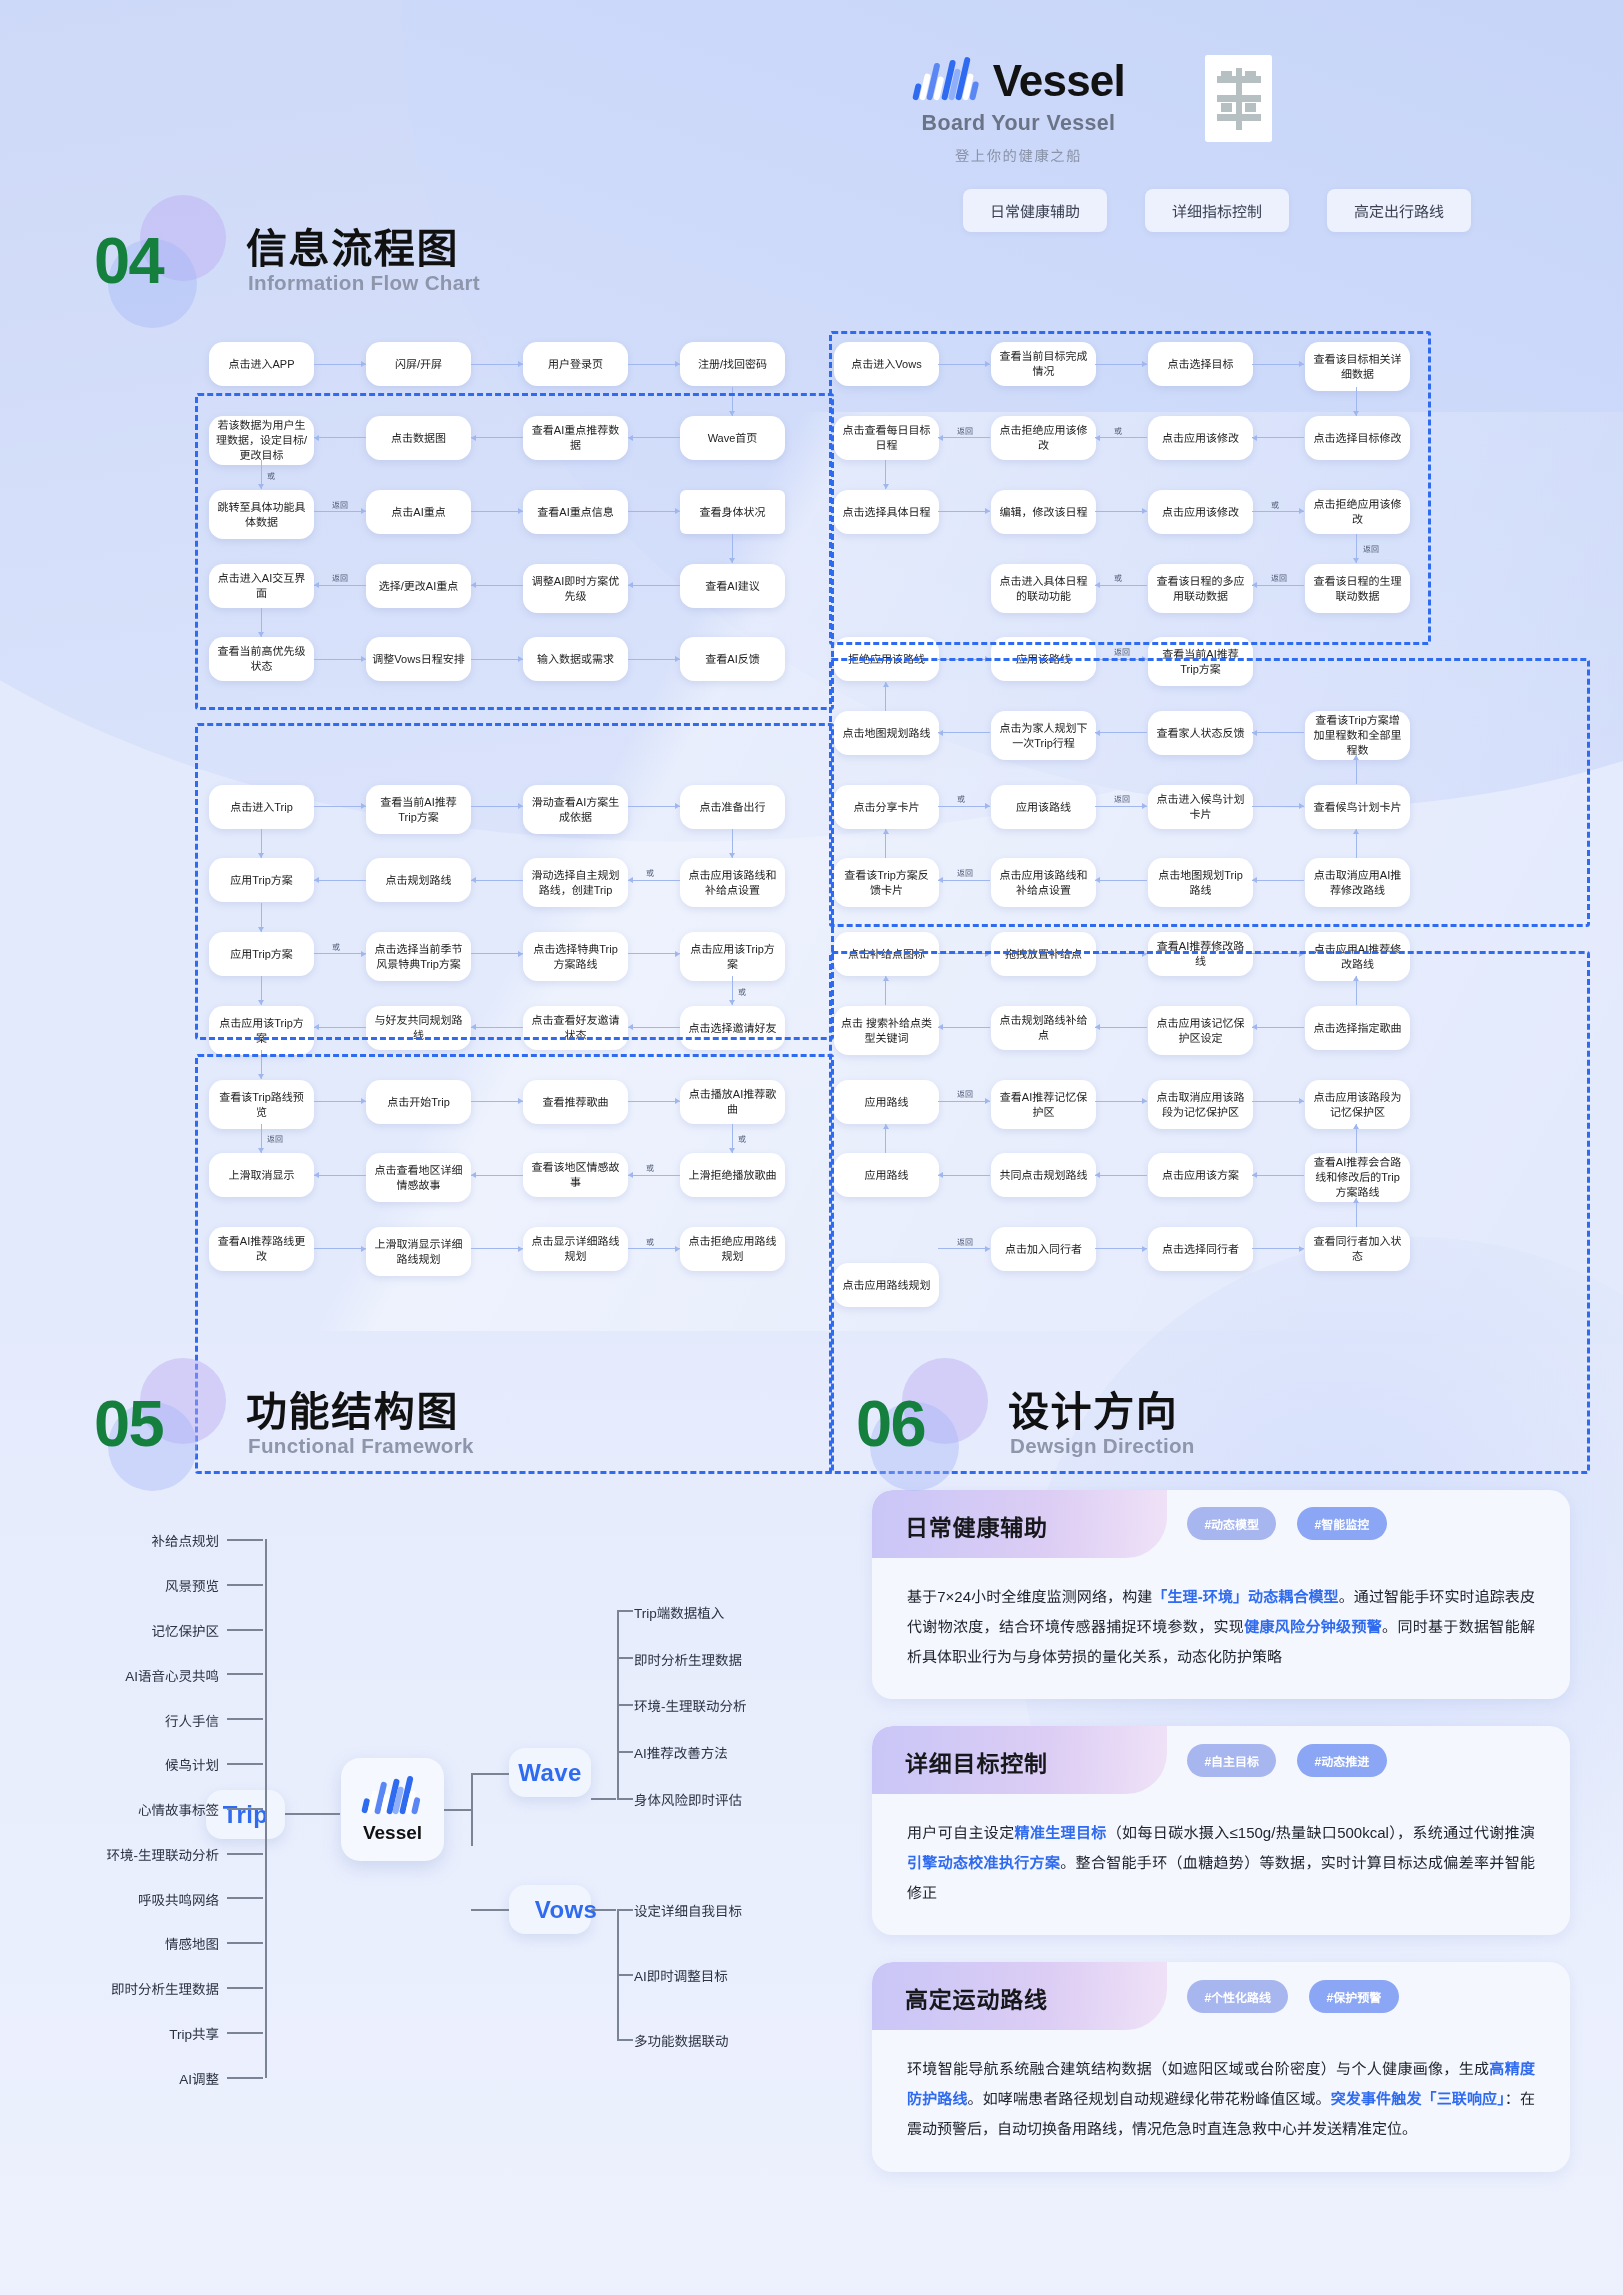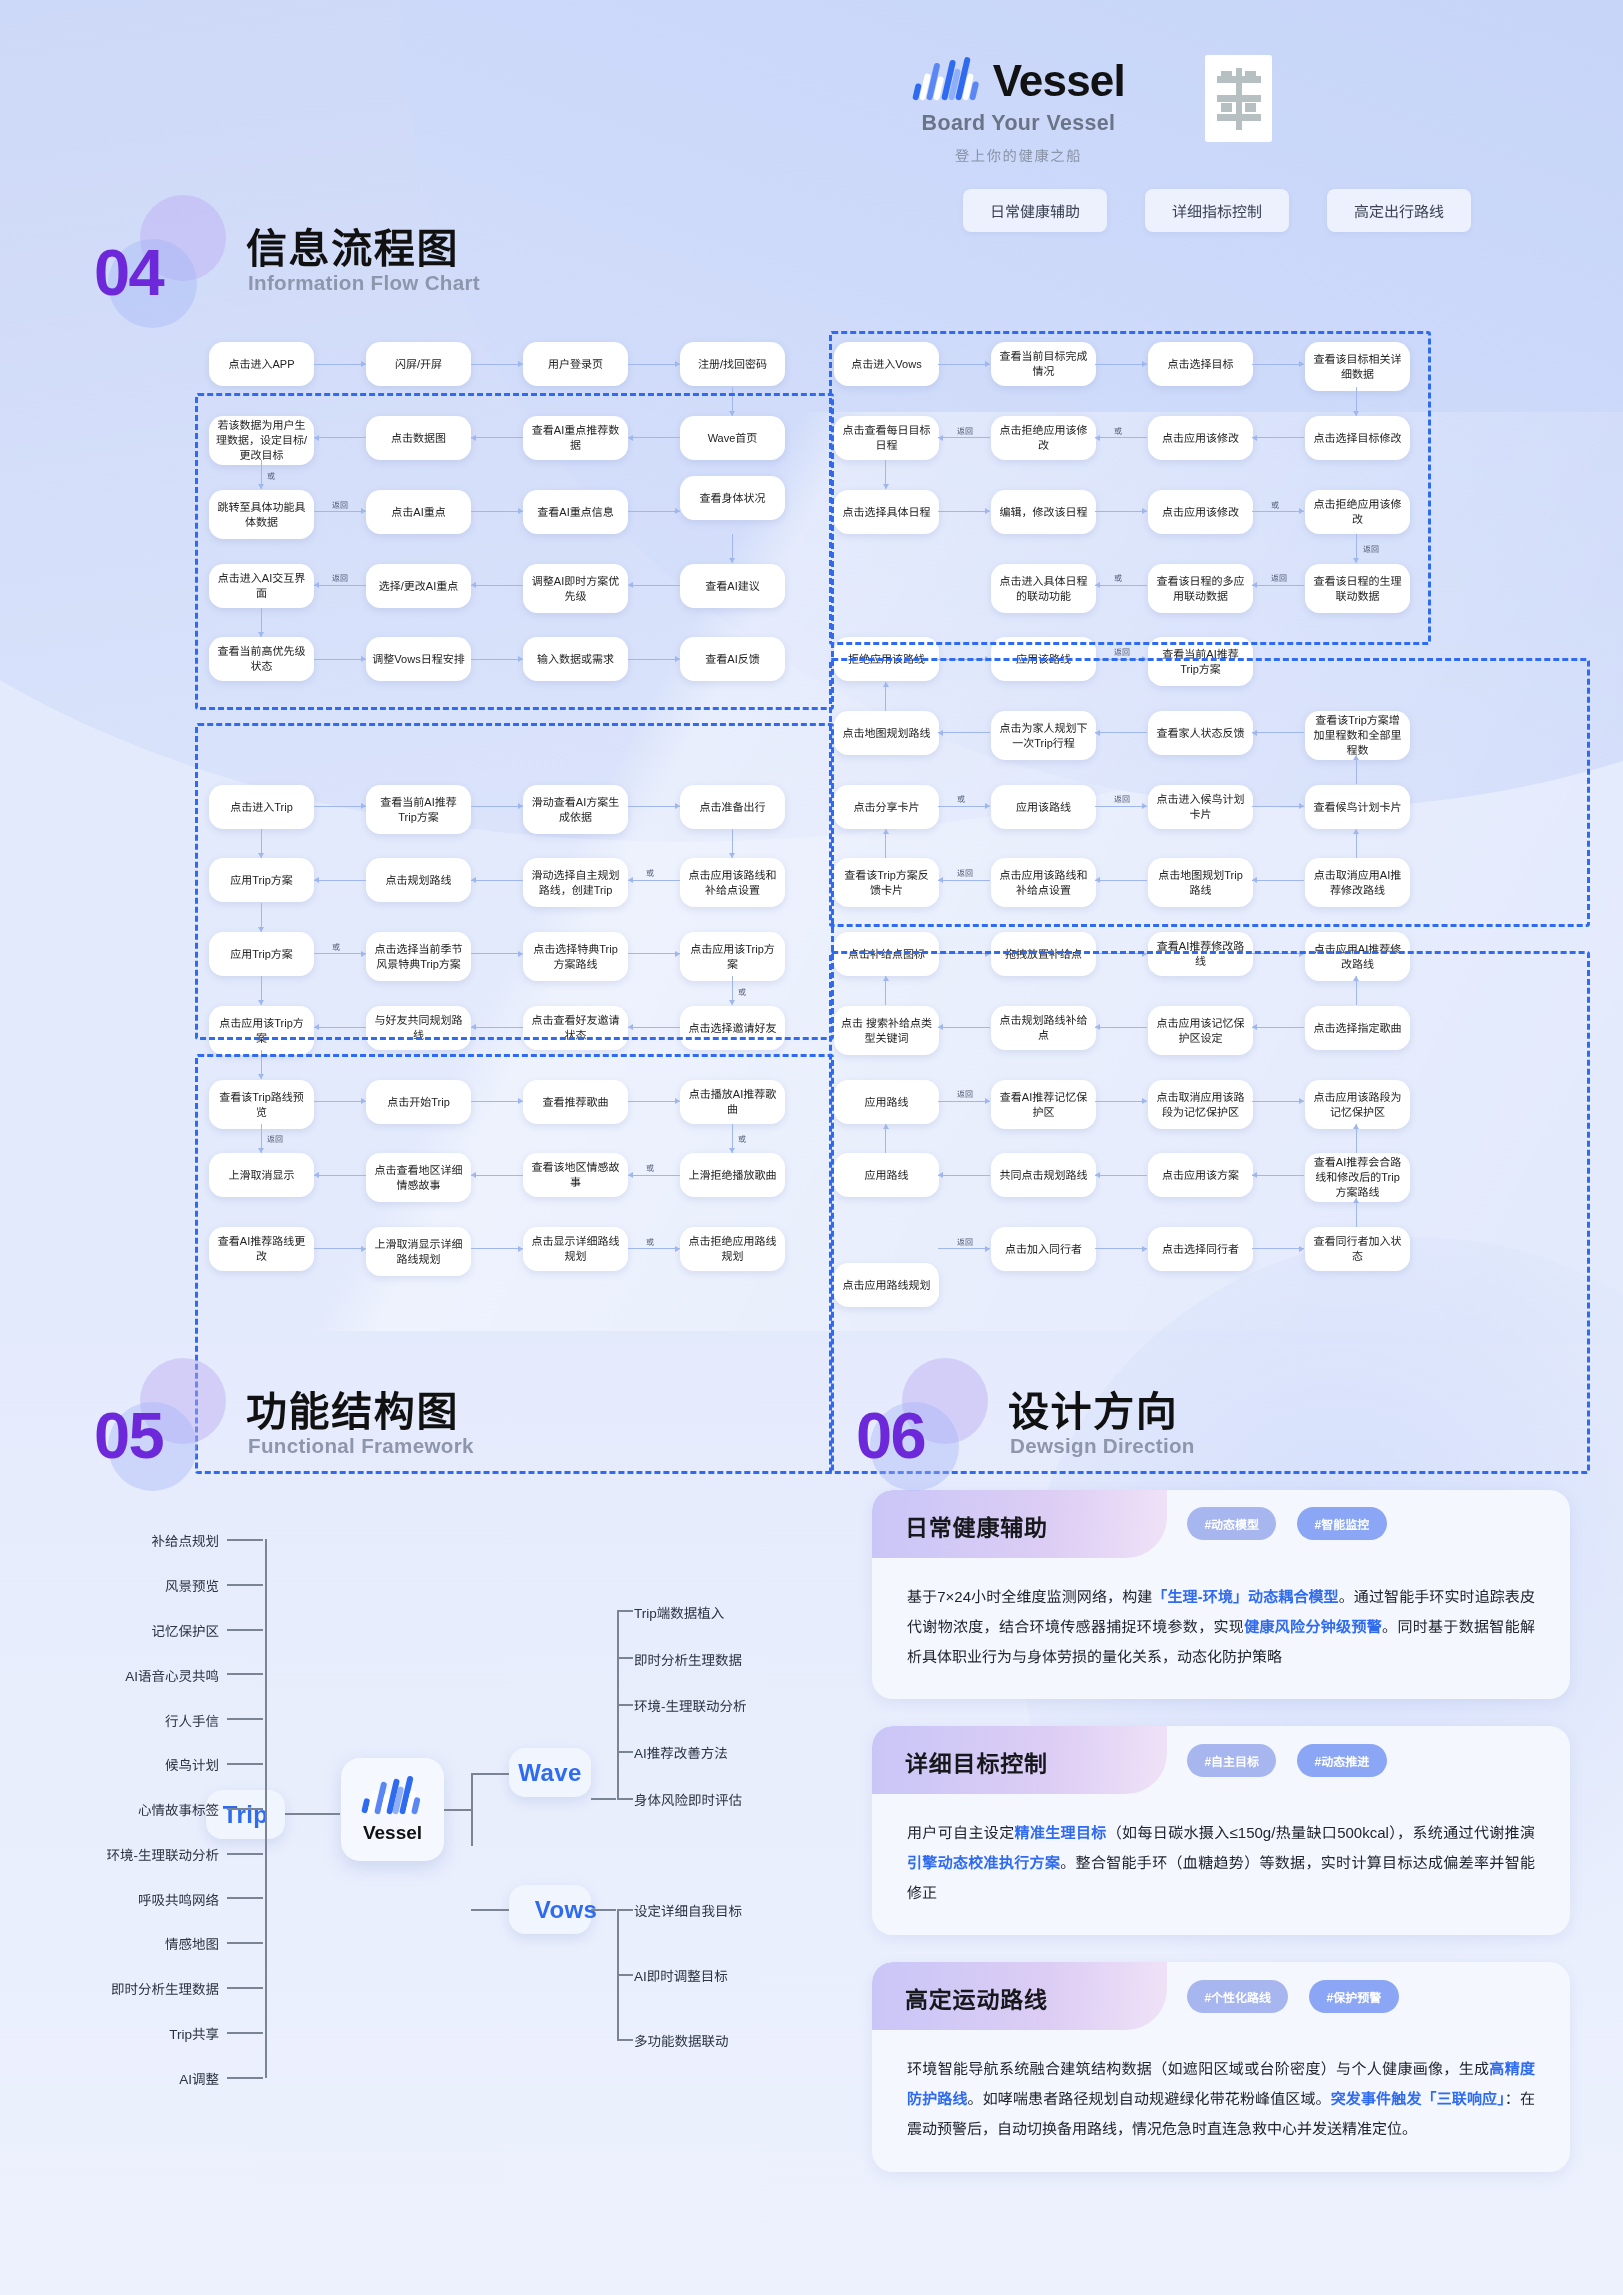--- a/index.html
+++ b/index.html
@@ -64,22 +64,22 @@
   .pill-row{ position:absolute; left:963px; top:189px; display:flex; gap:38px; }
   .pill{
     background:#edf1fd; border-radius:8px; padding:11px 27px;
     font-size:15px; color:#3c4253; box-shadow:0 1.6px 4.8px rgba(120,140,200,.12);
     white-space:nowrap;
   }
 
   
   .sec-head{ position:absolute; z-index:6; }
   .sec-num{
-    position:absolute; left:0; top:12px; font-size:65px; font-weight:800;
-    color:#6d28d9; letter-spacing:-1.6px; line-height:1; z-index:2;
+    position:absolute; left:0; top:0; font-size:65px; font-weight:800;
+    color:#15803d; letter-spacing:-1.6px; line-height:1; z-index:2;
   }
   .sec-blob-a{ position:absolute; left:46px; top:-33px; width:86px; height:86px; border-radius:50%; background:rgba(186,170,245,.45); }
   .sec-blob-b{ position:absolute; left:14.3px; top:11px; width:89px; height:89px; border-radius:50%; background:rgba(160,178,248,.38); }
   .sec-title-cn{ position:absolute; left:152px; top:-12.7px; font-size:41px; font-weight:800; color:#111; letter-spacing:1.6px; white-space:nowrap; }
   .sec-title-en{ position:absolute; left:154px; top:43px; font-size:20.6px; font-weight:700; color:#8e96ab; letter-spacing:0.3px; white-space:nowrap; }
 
   
   #flow{ position:absolute; left:0; top:317px; width:1623px; height:1015px; z-index:4; }
   .node{
     position:absolute; background:#fff; border-radius:14.3px;
@@ -233,21 +233,21 @@
     <div class="node" style="left: 366px; top: 99px;">点击数据图</div>
     <div class="node" style="left: 523px; top: 99px;">查看AI重点推荐数据</div>
     <div class="node" style="left: 680px; top: 99px;">Wave首页</div>
     <div class="node" style="left: 834px; top: 99px;">点击查看每日目标日程</div>
     <div class="node" style="left: 991px; top: 99px;">点击拒绝应用该修改</div>
     <div class="node" style="left: 1148px; top: 99px;">点击应用该修改</div>
     <div class="node" style="left: 1305px; top: 99px;">点击选择目标修改</div>
     <div class="node tall" style="left: 209px; top: 173px;">跳转至具体功能具体数据</div>
     <div class="node" style="left: 366px; top: 173px;">点击AI重点</div>
     <div class="node" style="left: 523px; top: 173px;">查看AI重点信息</div>
-    <div class="node" style="left: 680px; top: 159px;">查看身体状况</div>
+    <div class="node" style="left: 680px; top: 173px; border-radius: 6px;">查看身体状况</div>
     <div class="node" style="left: 834px; top: 173px;">点击选择具体日程</div>
     <div class="node" style="left: 991px; top: 173px;">编辑，修改该日程</div>
     <div class="node" style="left: 1148px; top: 173px;">点击应用该修改</div>
     <div class="node" style="left: 1305px; top: 173px;">点击拒绝应用该修改</div>
     <div class="node" style="left: 209px; top: 247px;">点击进入AI交互界面</div>
     <div class="node" style="left: 366px; top: 247px;">选择/更改AI重点</div>
     <div class="node tall" style="left: 523px; top: 247px;">调整AI即时方案优先级</div>
     <div class="node" style="left: 680px; top: 247px;">查看AI建议</div>
     <div class="node tall" style="left: 991px; top: 247px;">点击进入具体日程的联动功能</div>
     <div class="node tall" style="left: 1148px; top: 247px;">查看该日程的多应用联动数据</div>

